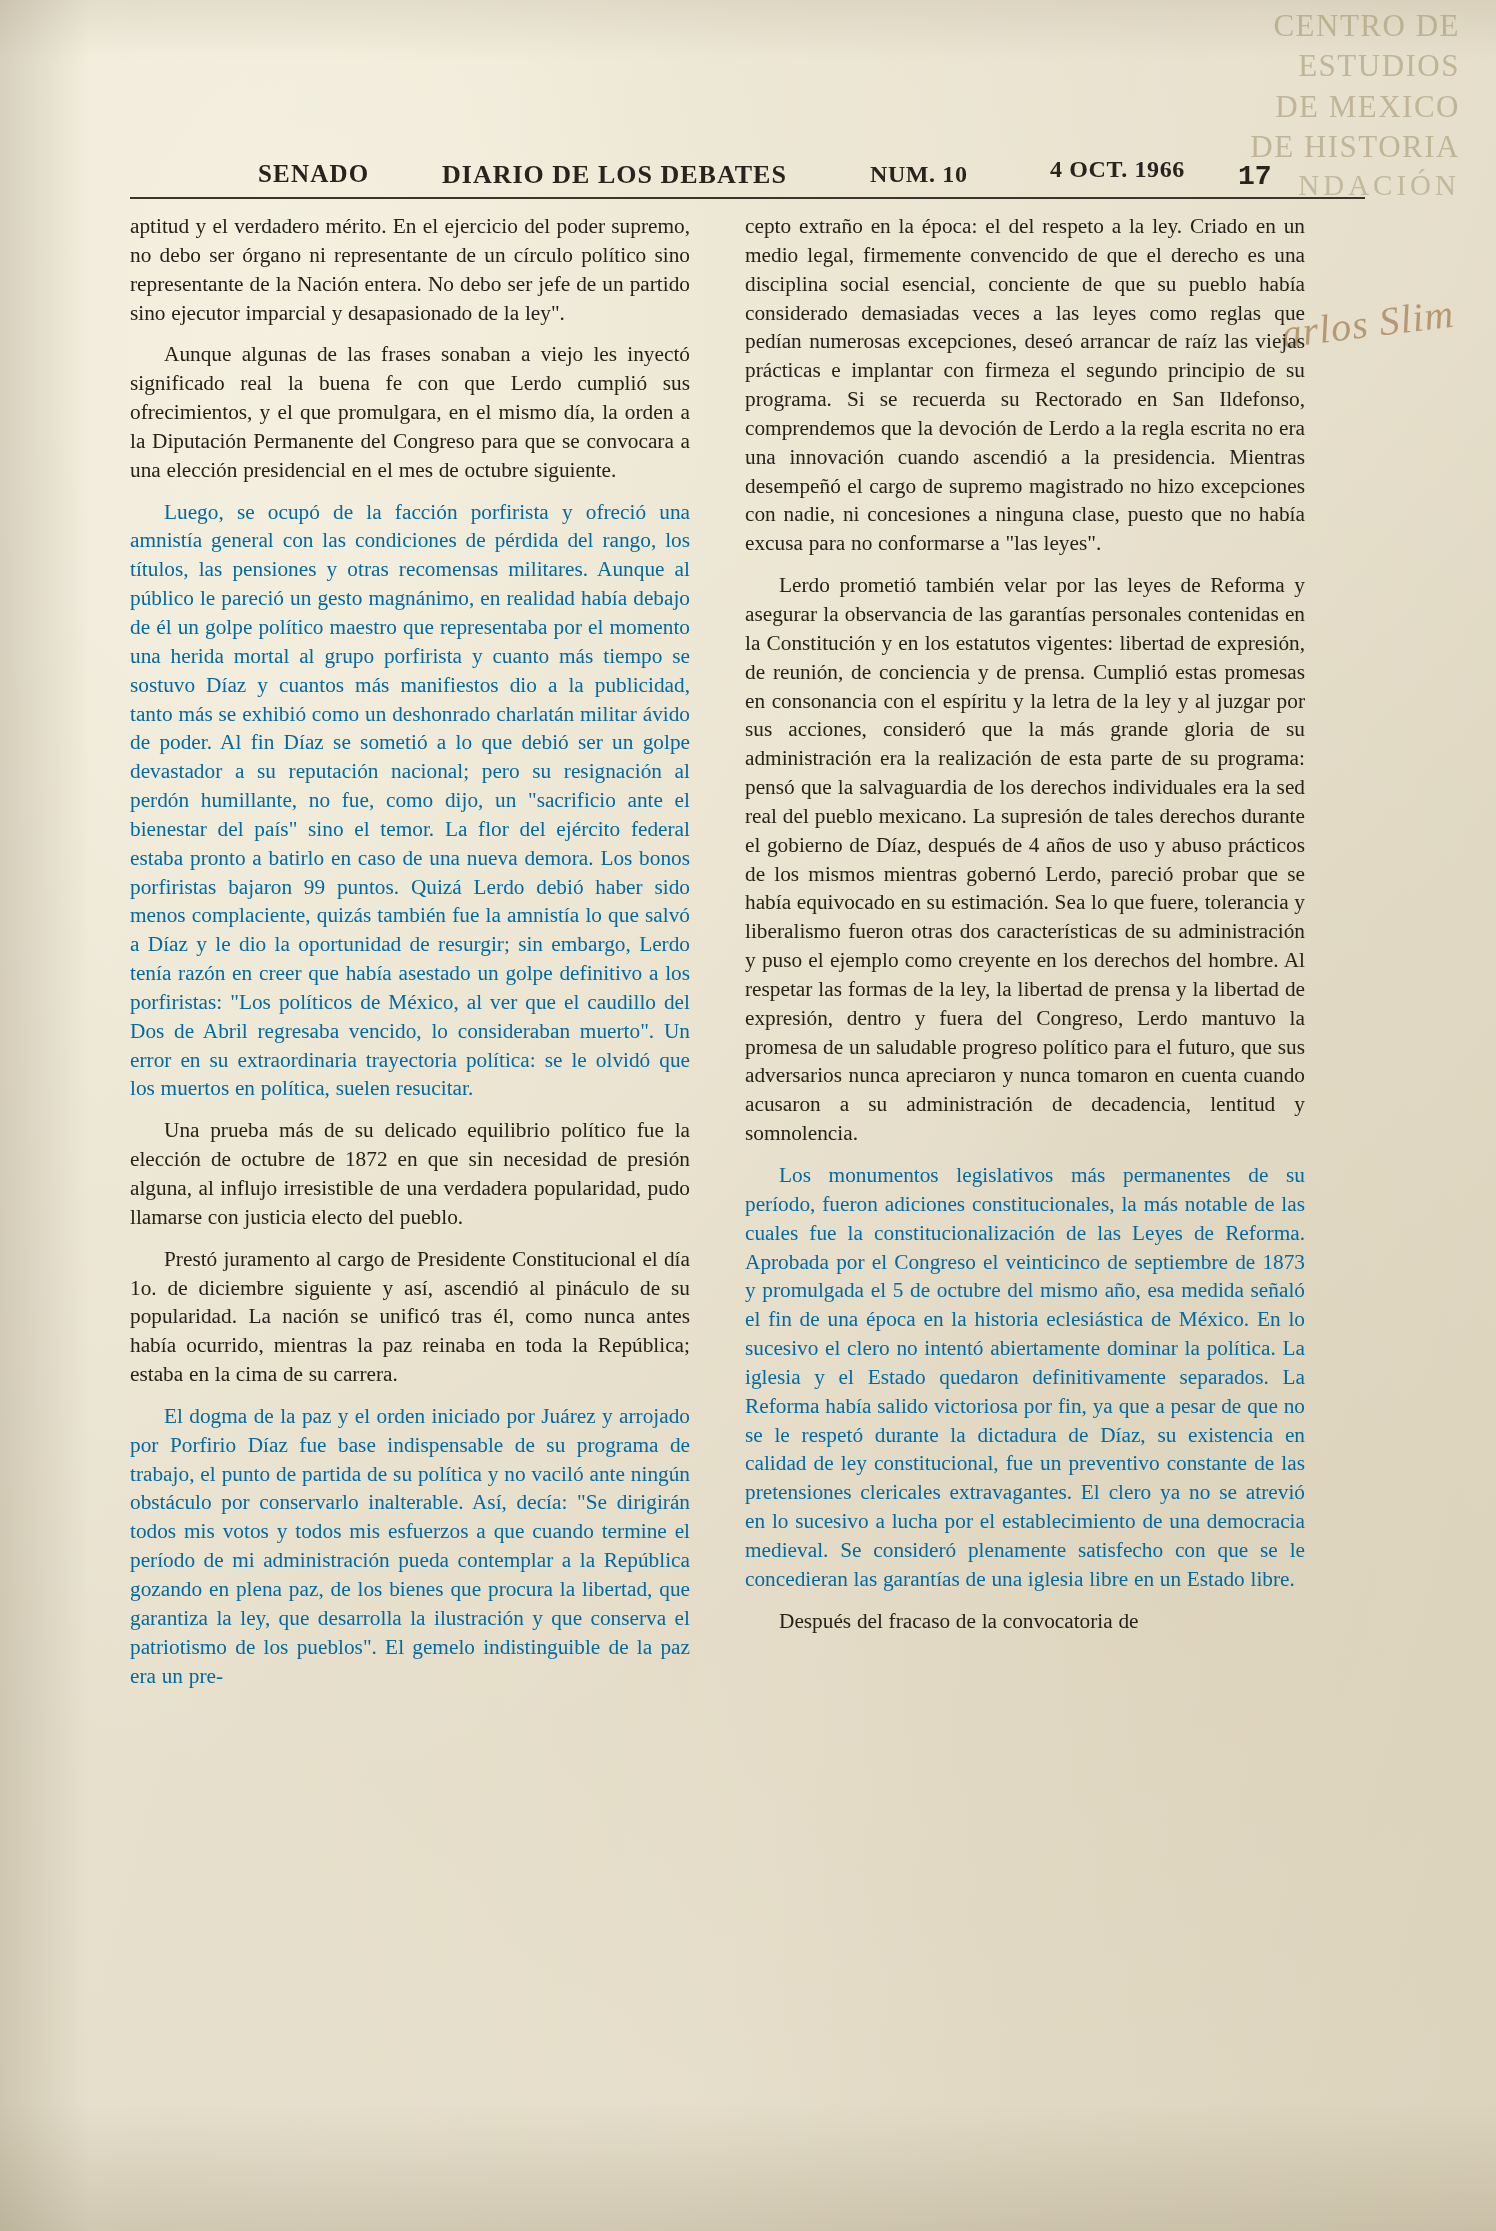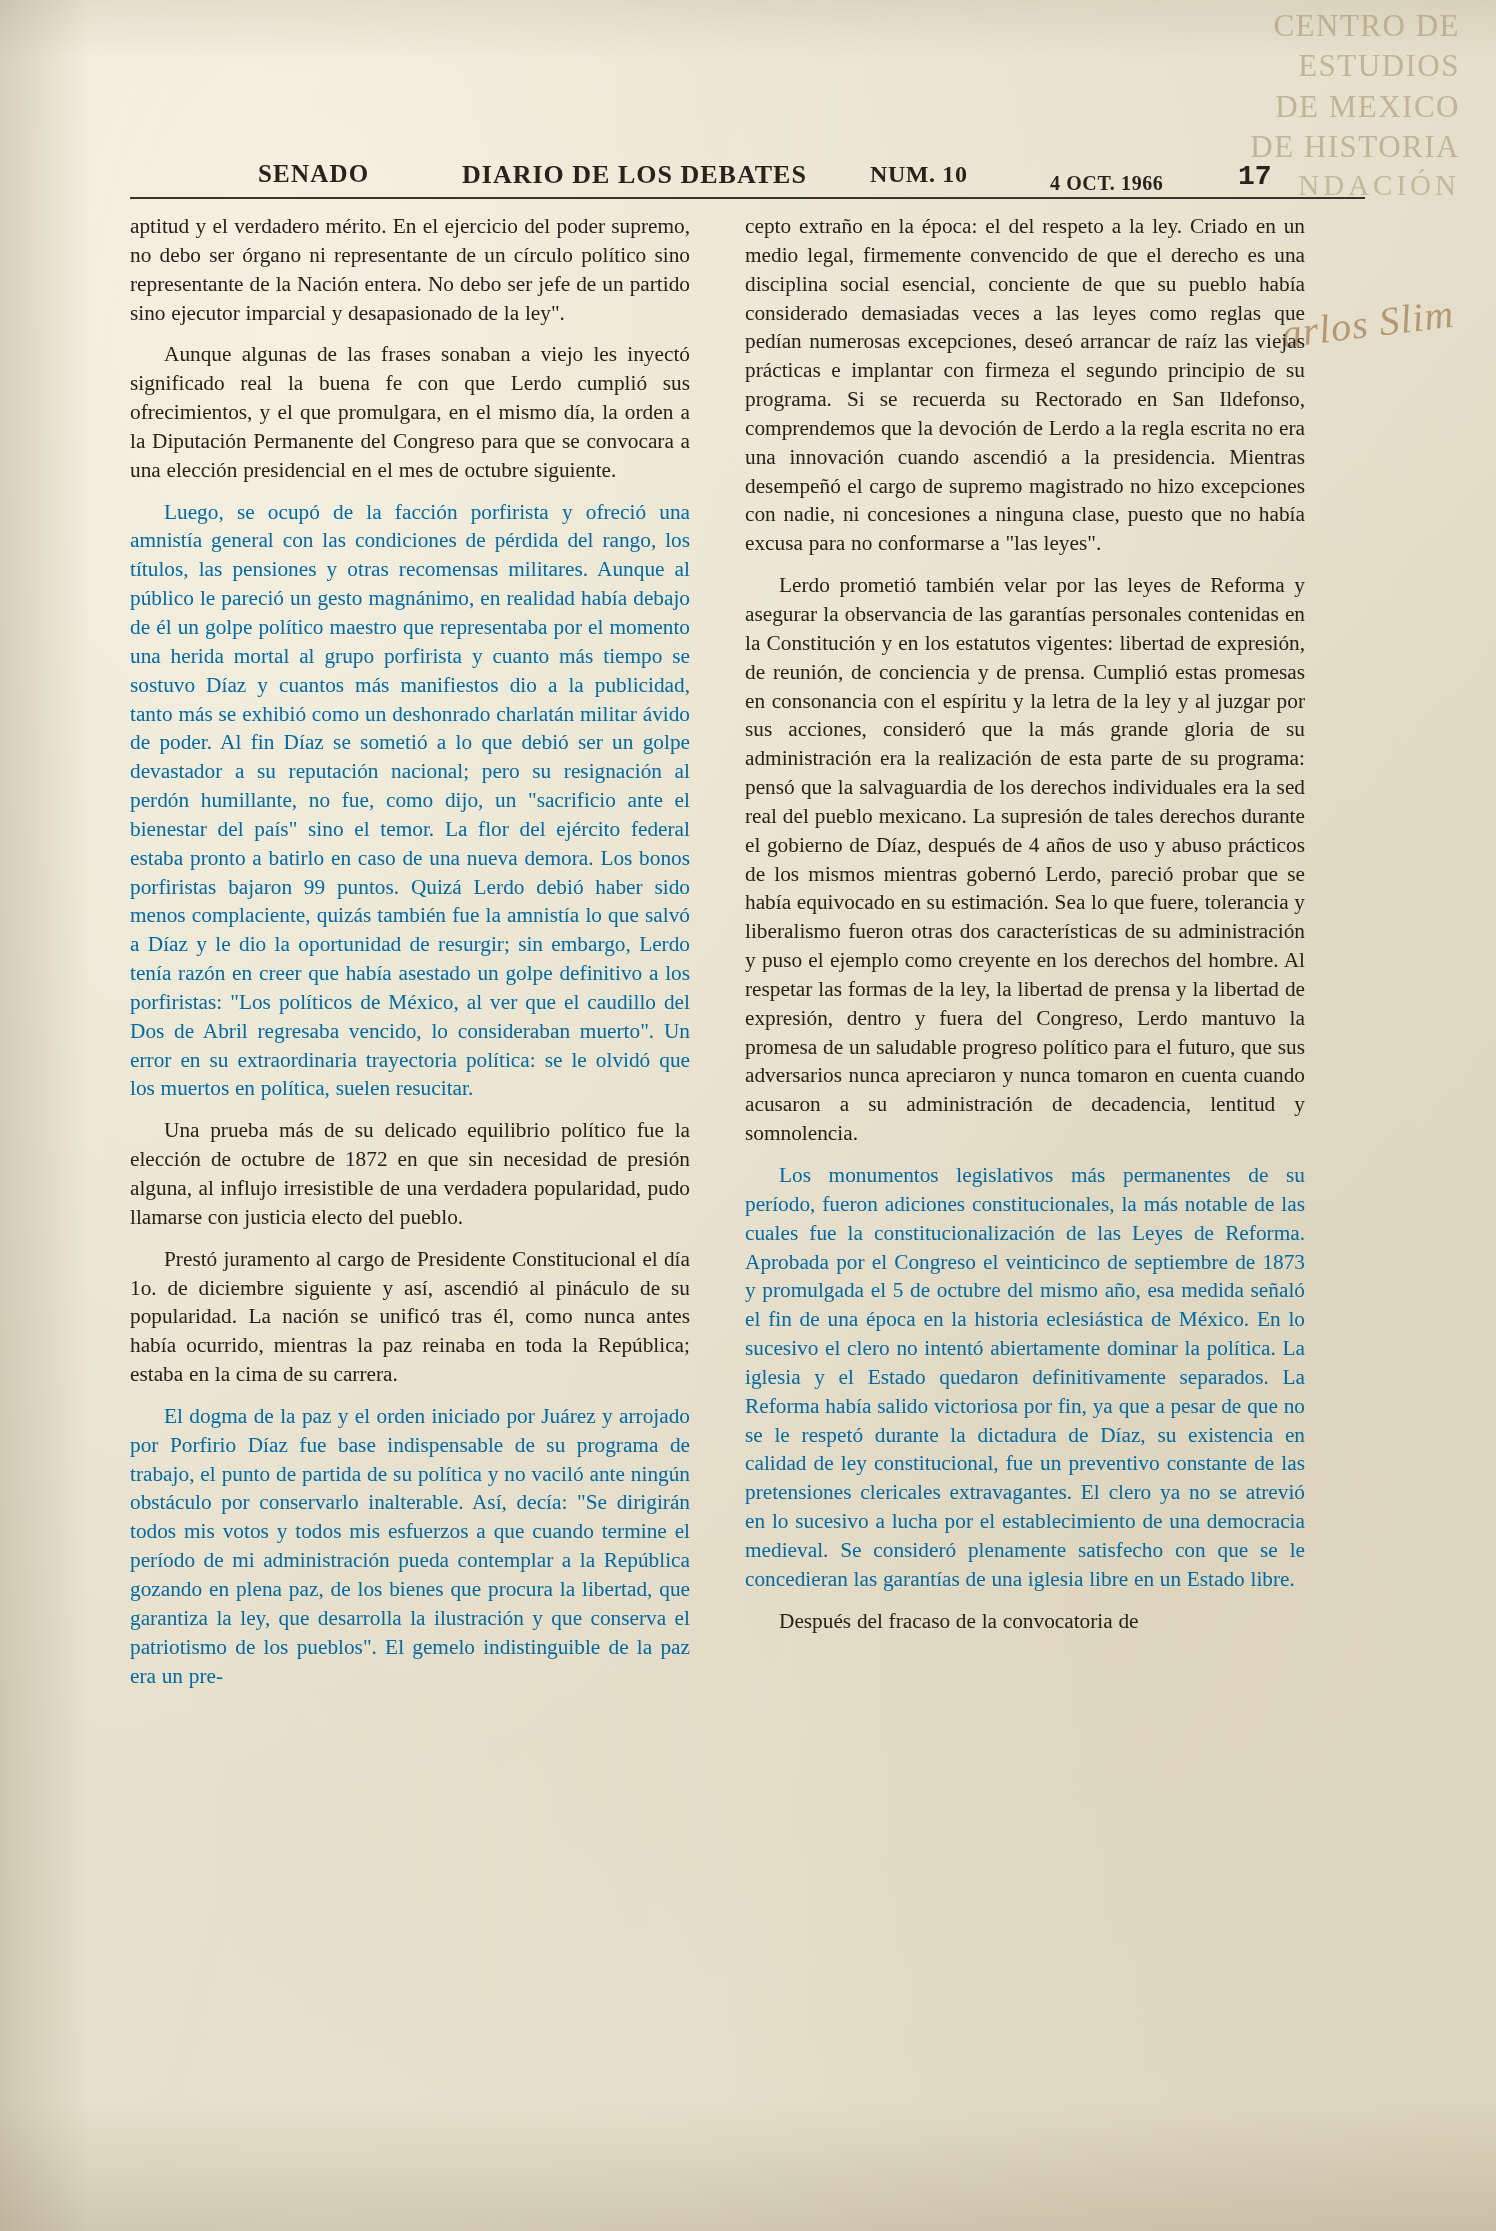--- a/index.html
+++ b/index.html
@@ -91,23 +91,23 @@
     font-family: "Liberation Serif", serif;
   }
   .masthead .m-item {
     position: absolute;
     font-weight: bold;
     color: #28241d;
     white-space: nowrap;
     text-align: right;
   }
   .m-senado   { left: 128px;  top: 10px; font-size: 25px; letter-spacing: 1.2px; }
-  .m-diario   { left: 332px;  top: 10px; font-size: 26px; letter-spacing: 1.0px; }
+  .m-diario   { left: 312px;  top: 10px; font-size: 26px; letter-spacing: 1.0px; }
   .m-num      { left: 740px;  top: 11px; font-size: 24px; letter-spacing: 0.6px; }
-  .m-date     { left: 920px;  top: 22px; font-size: 20px; letter-spacing: 0.6px; }
+  .m-date     { left: 920px;  top: 6px; font-size: 24px; letter-spacing: 0.6px; }
   .m-page     { left: 1108px; top: 11px; font-size: 28px; font-family: Liberation Mono, monospace; }
 
   .rule {
     position: absolute;
     left: 0;
     right: 0;
     top: 47px;
     border-top: 2px solid #3a342a;
   }
 

